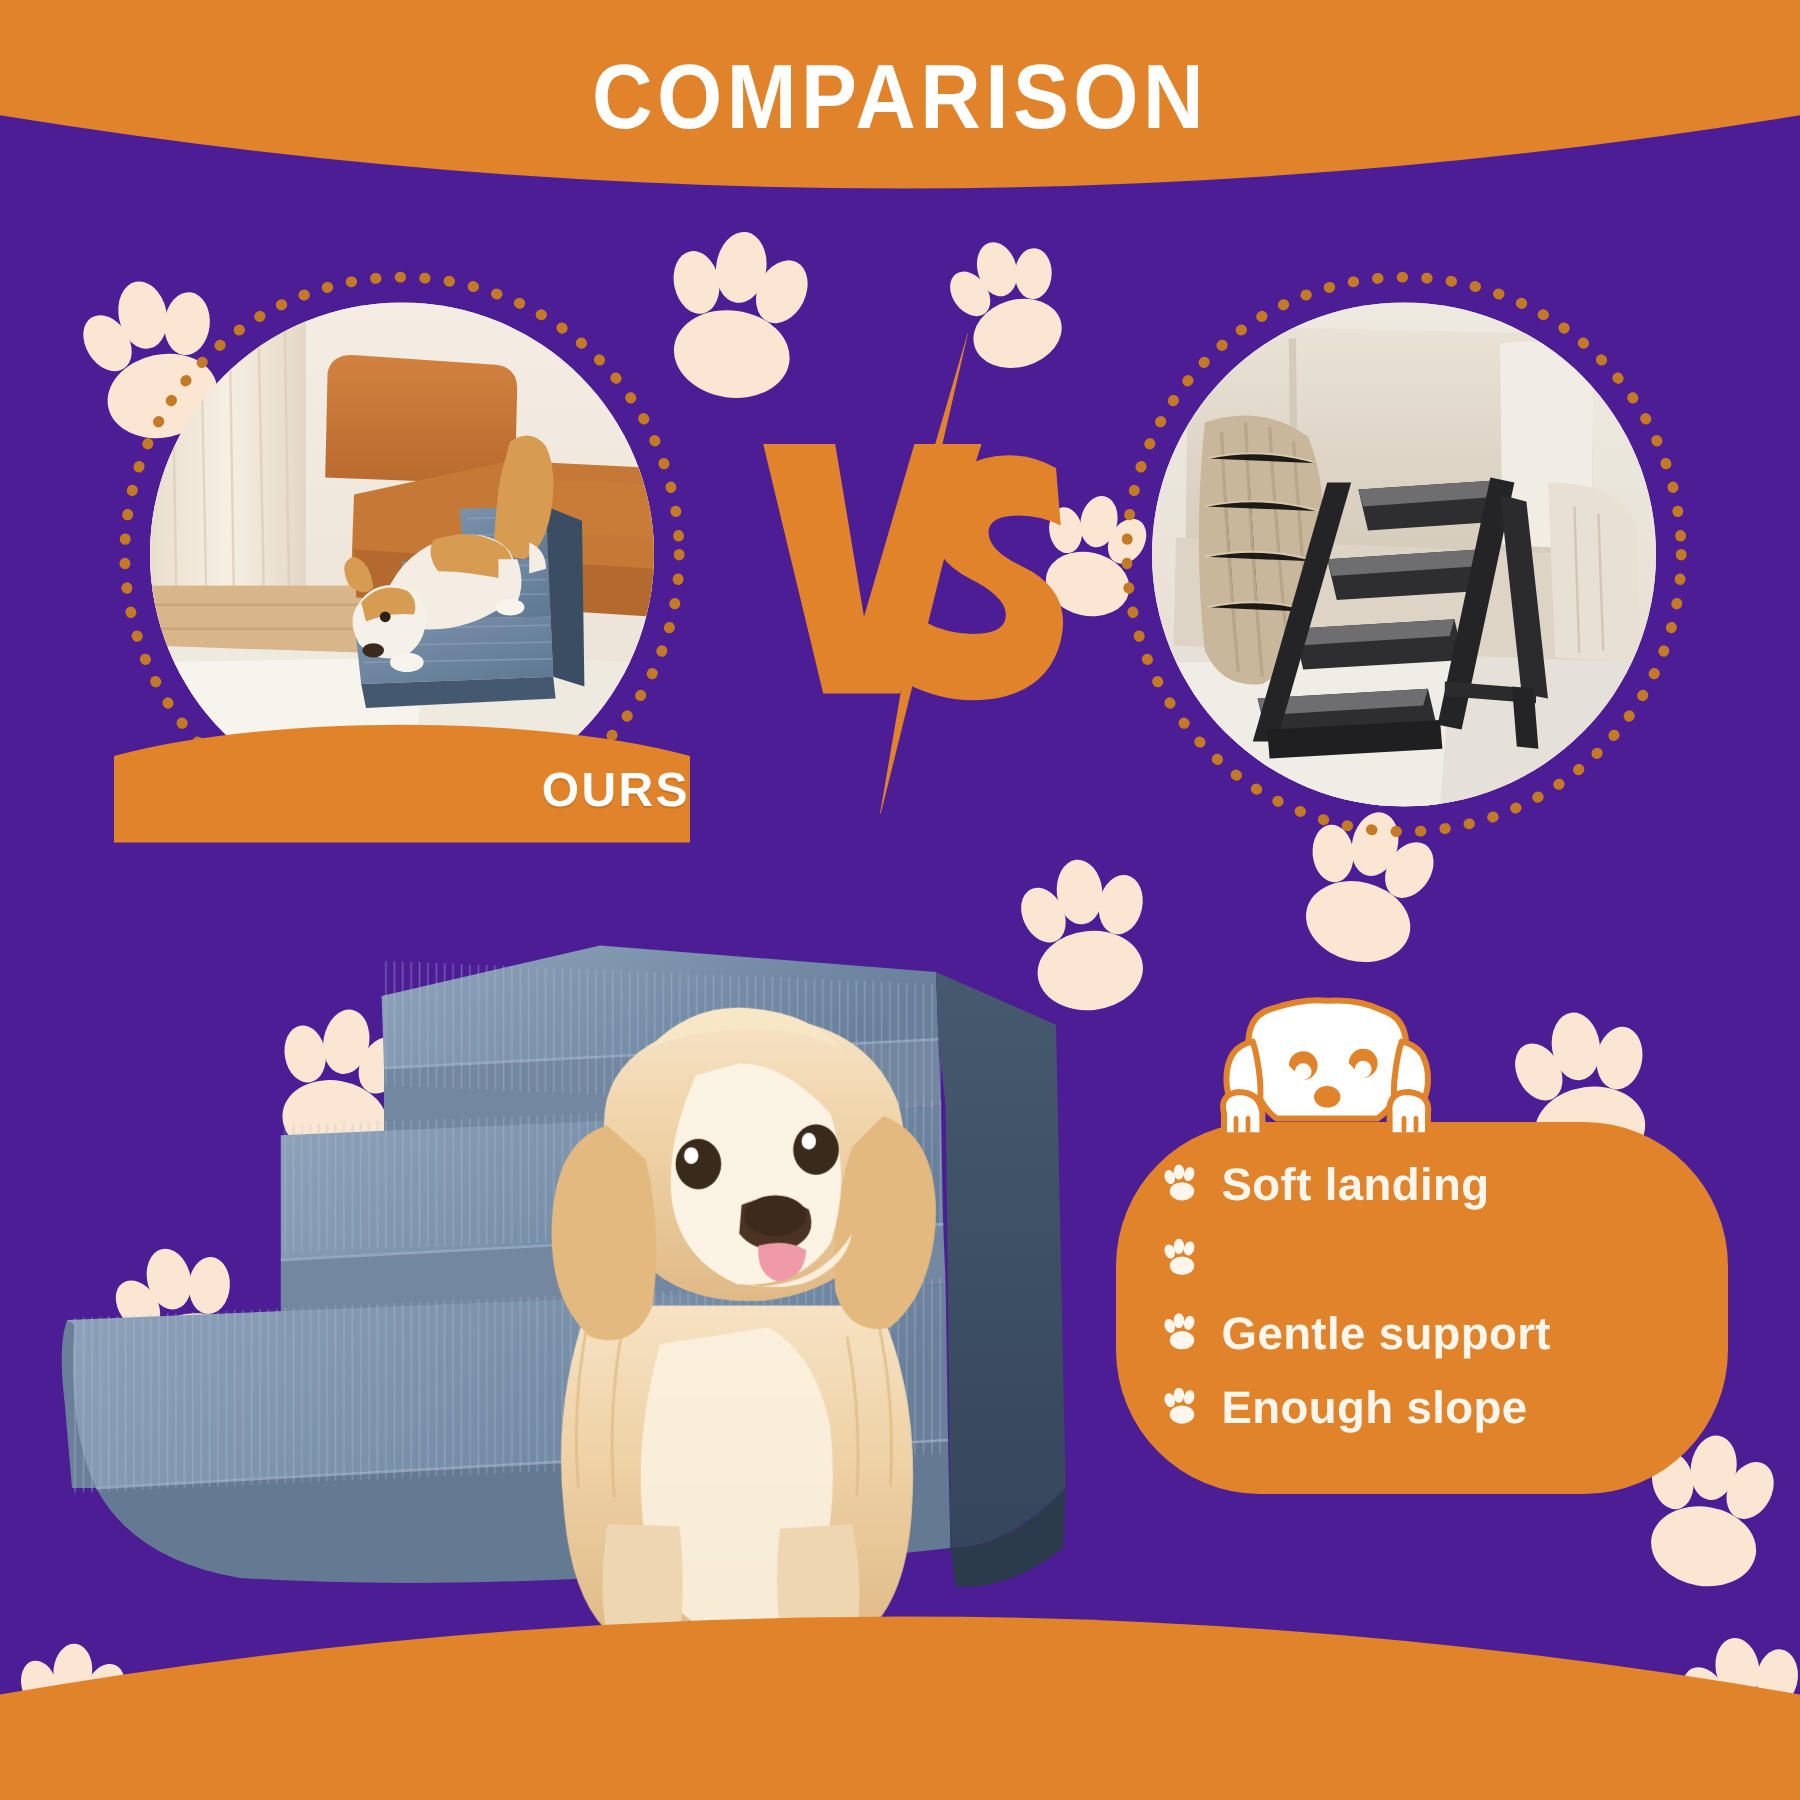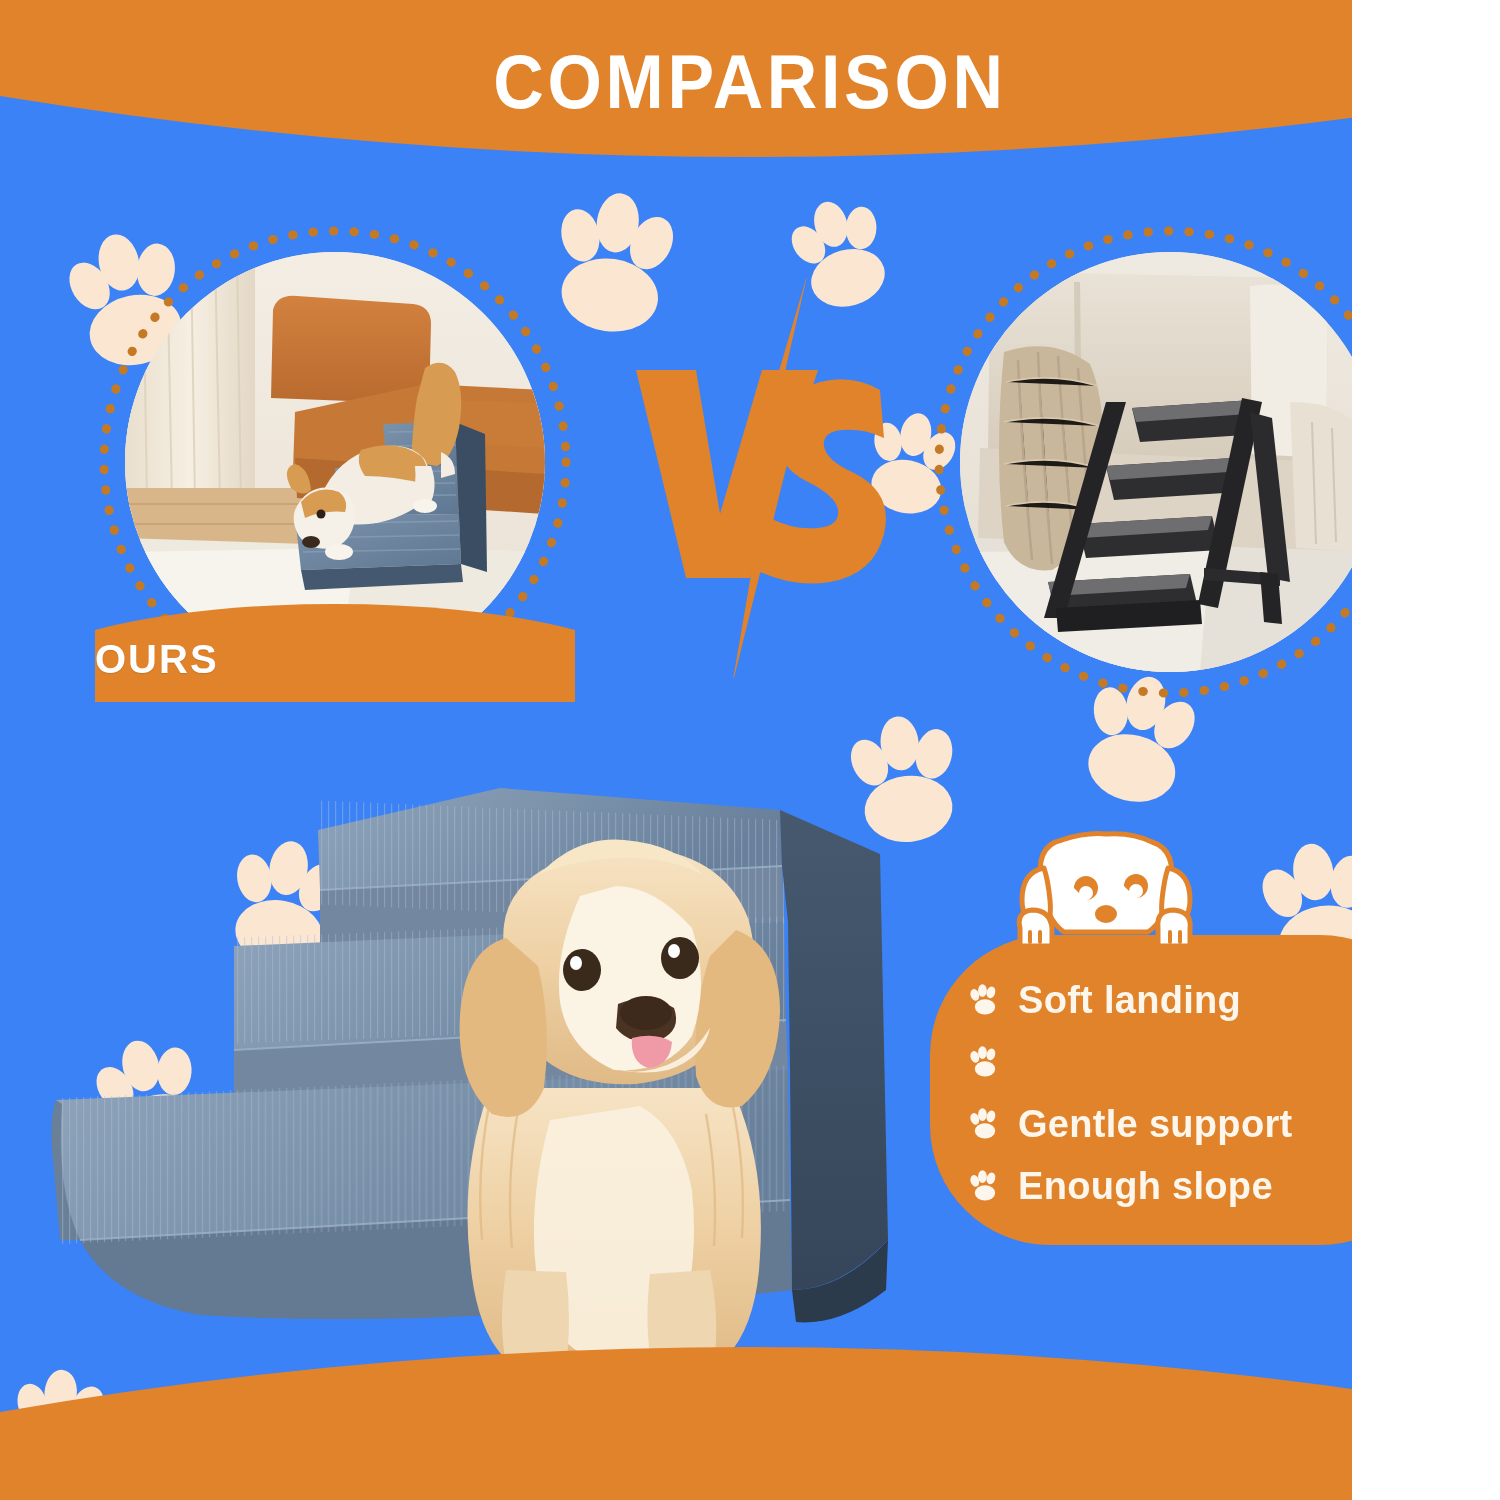--- a/index.html
+++ b/index.html
@@ -3,21 +3,21 @@
 <meta charset="utf-8">
 <style>
   html,body{margin:0;padding:0;}
   body{
     width:1500px;height:1500px;
     background:#ffffff;
     font-family:"Liberation Sans", sans-serif;
     overflow:hidden;
     position:relative;
   }
-  #stage{position:absolute;inset:0;width:1352px;height:1500px;overflow:hidden;background:#3b82f6;}
+  #stage{position:absolute;inset:0;width:1500px;height:1500px;overflow:hidden;background:#4c1d95;}
 
   
   .bgpaws{position:absolute;inset:0;z-index:0;pointer-events:none;}
 
   
   .header-arc{position:absolute;left:0;top:0;width:1500px;height:200px;z-index:3;}
   .footer-arc{position:absolute;left:0;bottom:0;width:1500px;height:160px;z-index:3;}
   .header-title{
     position:absolute;left:0;top:38px;width:1500px;text-align:center;z-index:5;
     color:#ffffff;font-weight:bold;font-size:76px;letter-spacing:4px;
@@ -29,21 +29,21 @@
   .cmp{position:absolute;z-index:4;}
   .circle-wrap{position:absolute;width:480px;height:480px;}
   .dot-ring{position:absolute;inset:0;}
   .photo-circle{
     position:absolute;left:30px;top:30px;width:420px;height:420px;
     border-radius:50%;overflow:hidden;background:#efe9e2;
   }
   .photo-circle svg{display:block;}
   .cap-band{
     position:absolute;left:0;right:0;bottom:0;height:130px;overflow:hidden;
-    display:flex;align-items:flex-end;justify-content:flex-start;
+    display:flex;align-items:flex-end;justify-content:flex-end;
   }
   .cap-ellipse{position:absolute;left:-16%;bottom:-52px;width:132%;height:150px;border-radius:50%;}
   .cap-ours{background:#E0832B;}
   .cap-others{background:#3F3F3F;}
   .cap-text{
     position:relative;z-index:2;color:#fff;font-weight:bold;font-size:40px;
     letter-spacing:2px;margin-bottom:20px;text-shadow:0 1px 1px rgba(0,0,0,.12);
   }
 
   
@@ -51,21 +51,21 @@
 
   
   .hero{position:absolute;left:20px;top:770px;width:940px;height:640px;z-index:2;}
 
   
   .features{
     position:absolute;left:930px;top:935px;width:510px;height:310px;
     background:#E0832B;border-radius:120px;z-index:3;
     padding:34px 0 0 0;box-sizing:border-box;
   }
-  .feat-row{display:flex;align-items:center;gap:16px;padding:0 0 0 38px;height:62px;}
+  .feat-row{display:flex;gap:16px;padding:0 0 0 38px;height:62px;}
   .feat-paw{width:34px;height:34px;flex:0 0 34px;}
   .feat-label{
     color:#FDF6EC;font-weight:bold;font-size:38px;letter-spacing:.3px;
     white-space:nowrap;line-height:1;
   }
   .peek-dog{position:absolute;left:1000px;top:828px;width:210px;height:140px;z-index:4;}
 </style>
 </head>
 <body>
 

